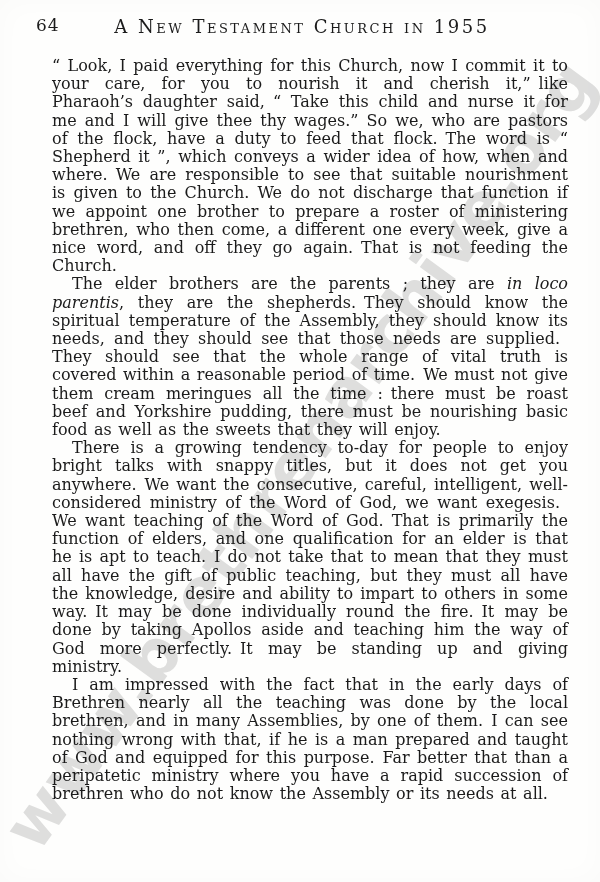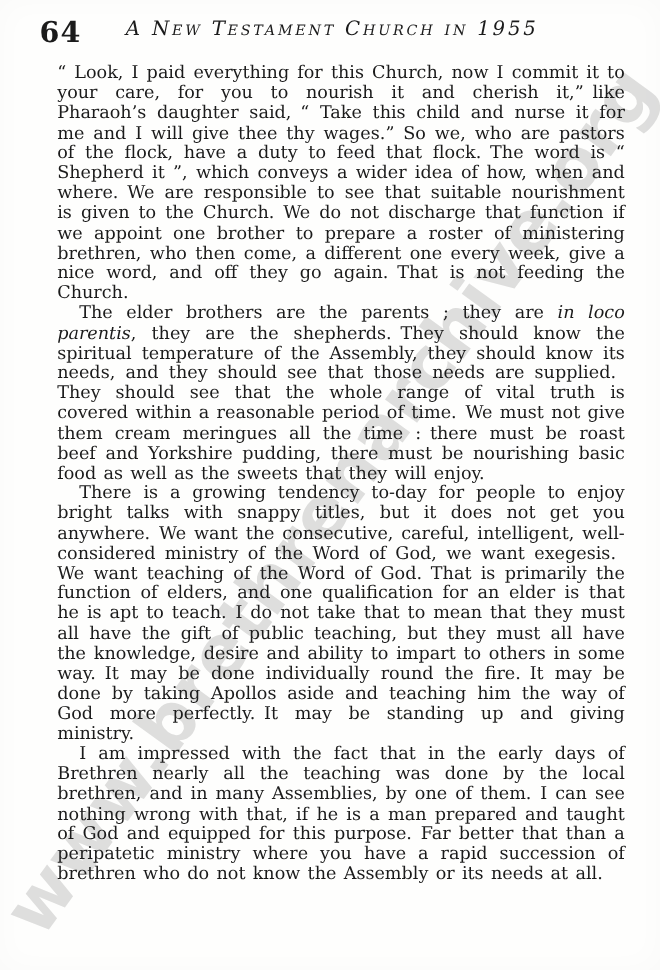--- a/index.html
+++ b/index.html
@@ -17,35 +17,34 @@
     position: absolute;
     top: 15px;
     left: 36px;
     right: 32px;
     height: 22px;
   }
   .page-number {
     position: absolute;
     left: 0;
     top: 0;
-    font-size: 26px;
-    font-weight: bold;
+    font-size: 17px;
+    font-weight: normal;
     letter-spacing: 1px;
   }
   .running-title {
     position: absolute;
     left: 60px;
     right: 60px;
     top: 1px;
     text-align: center;
     font-size: 18px;
     font-variant: small-caps;
     letter-spacing: 2.5px;
     white-space: nowrap;
-    font-style: italic;
   }
   .body-text {
     position: absolute;
     top: 57px;
     left: 52px;
     right: 32px;
     font-size: 16px;
     line-height: 18.2px;
     text-align: justify;
     word-spacing: 1.5px;

